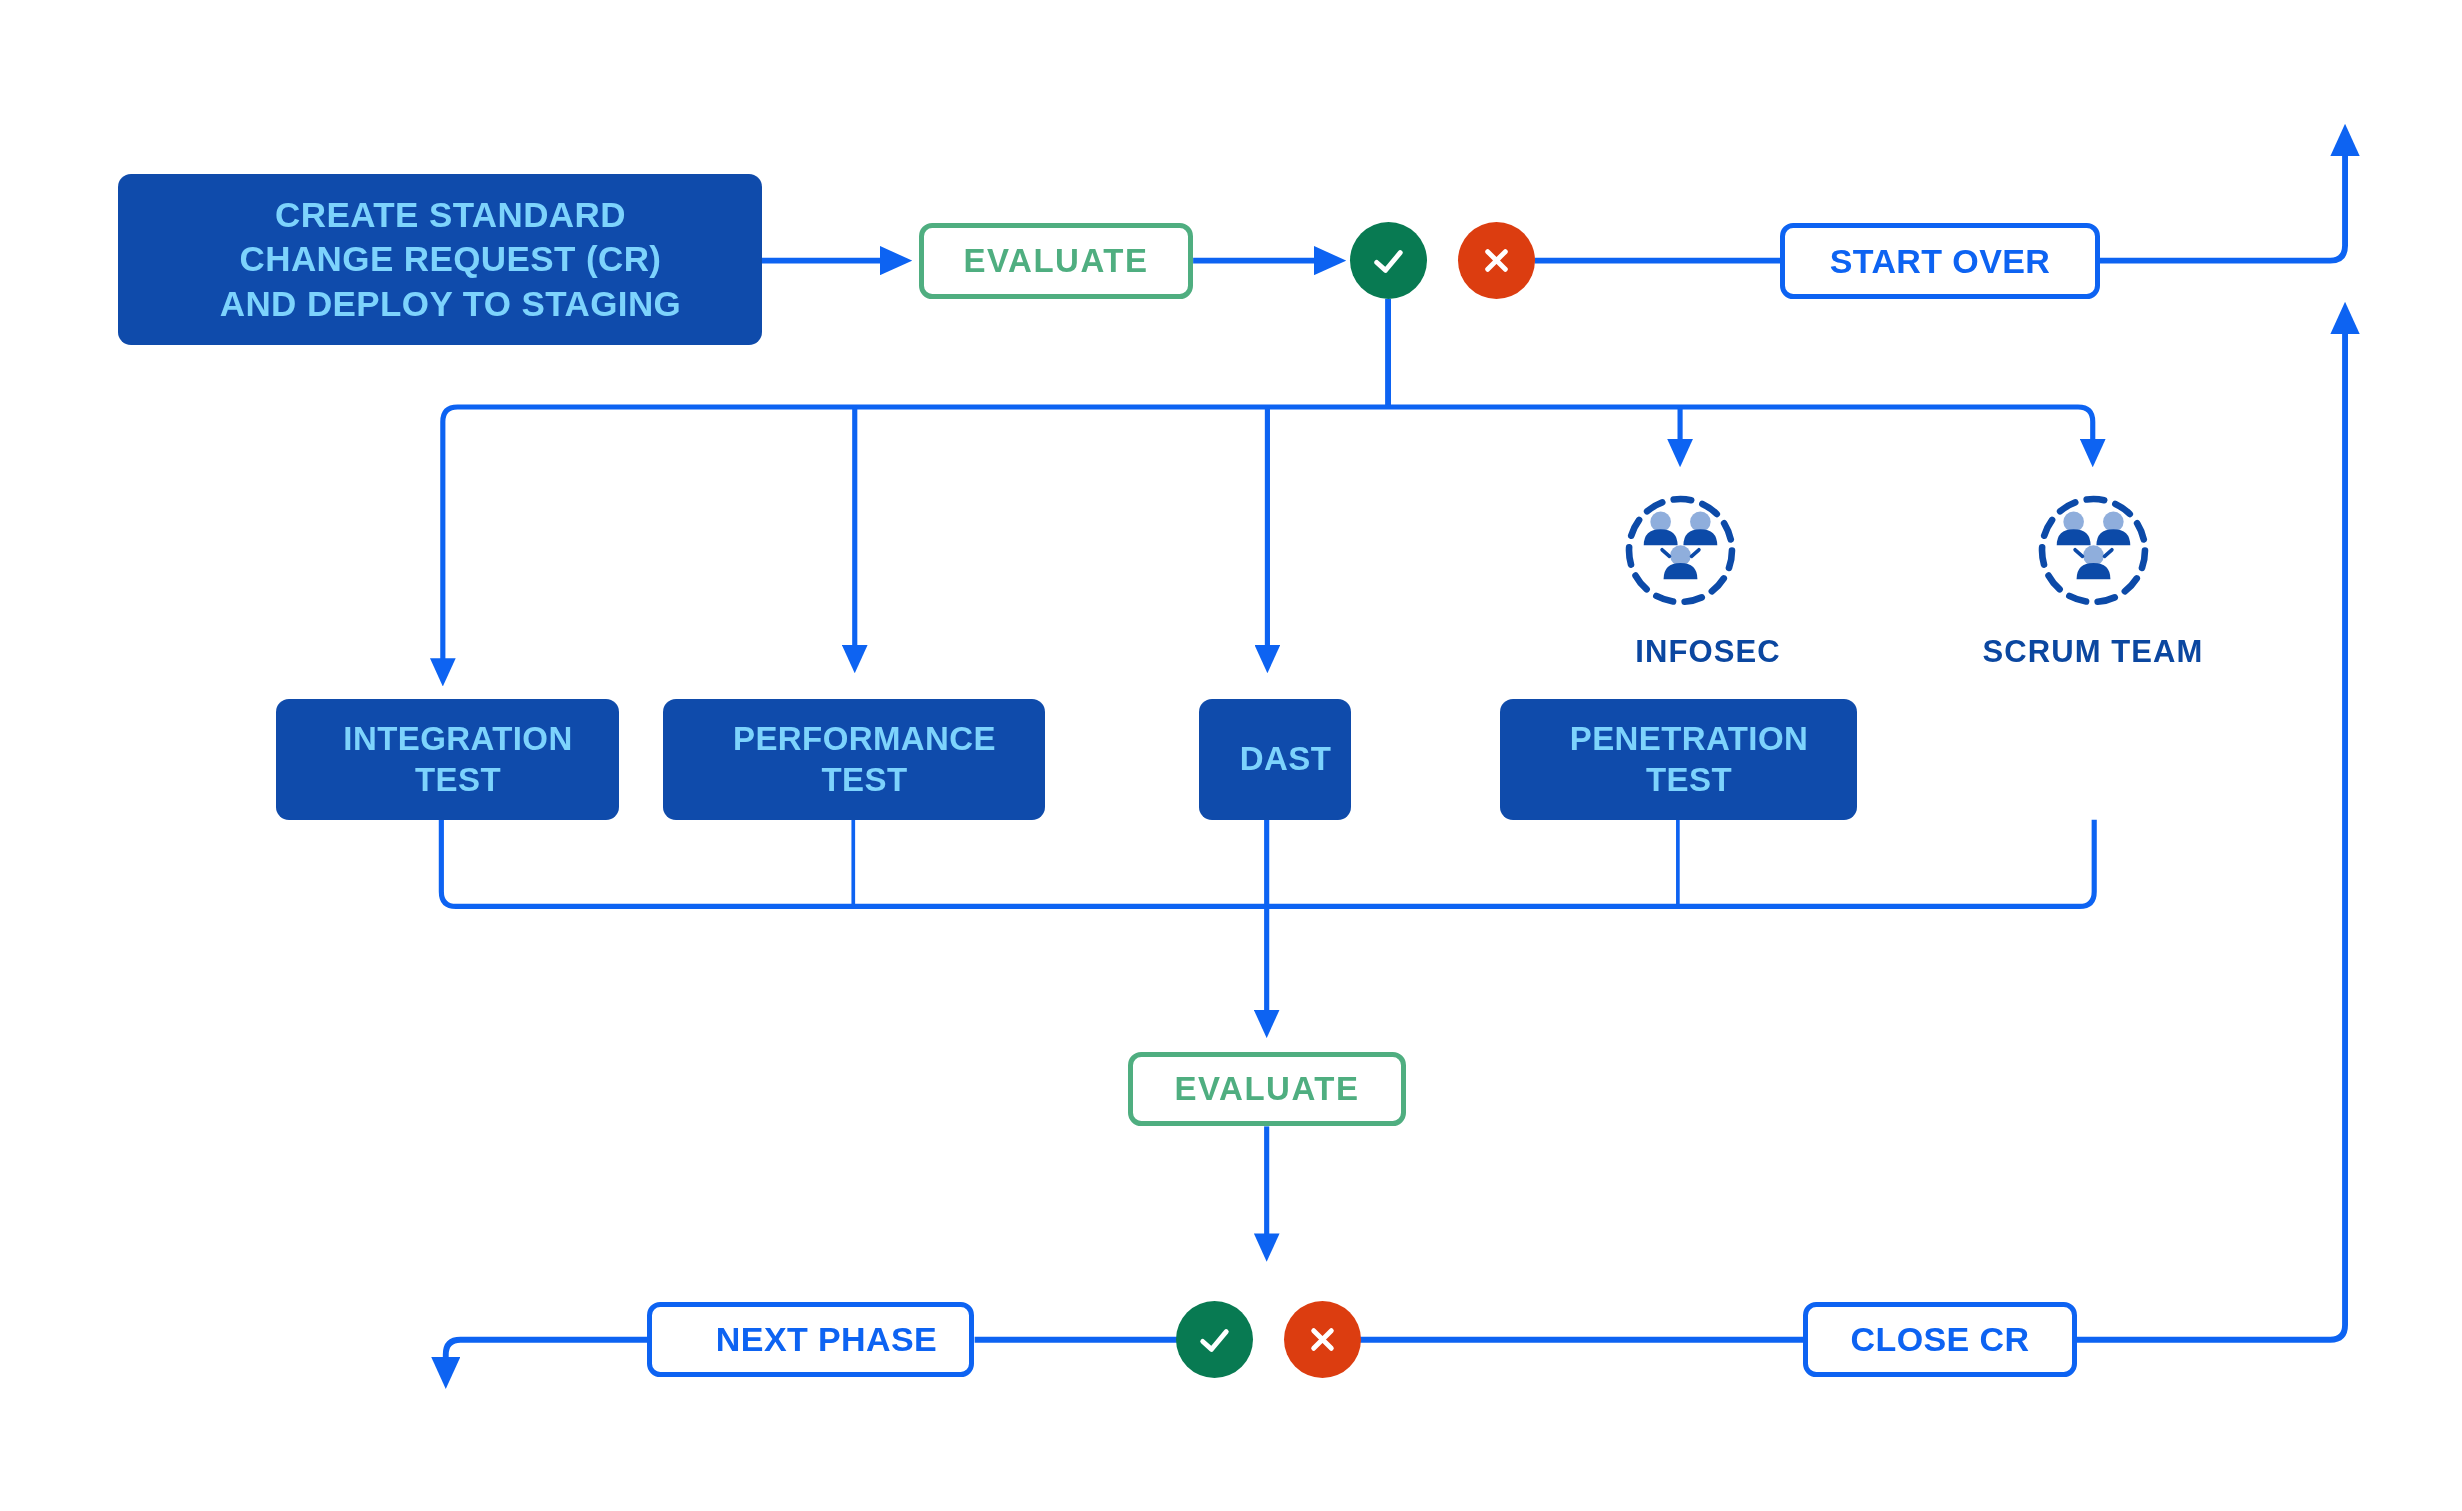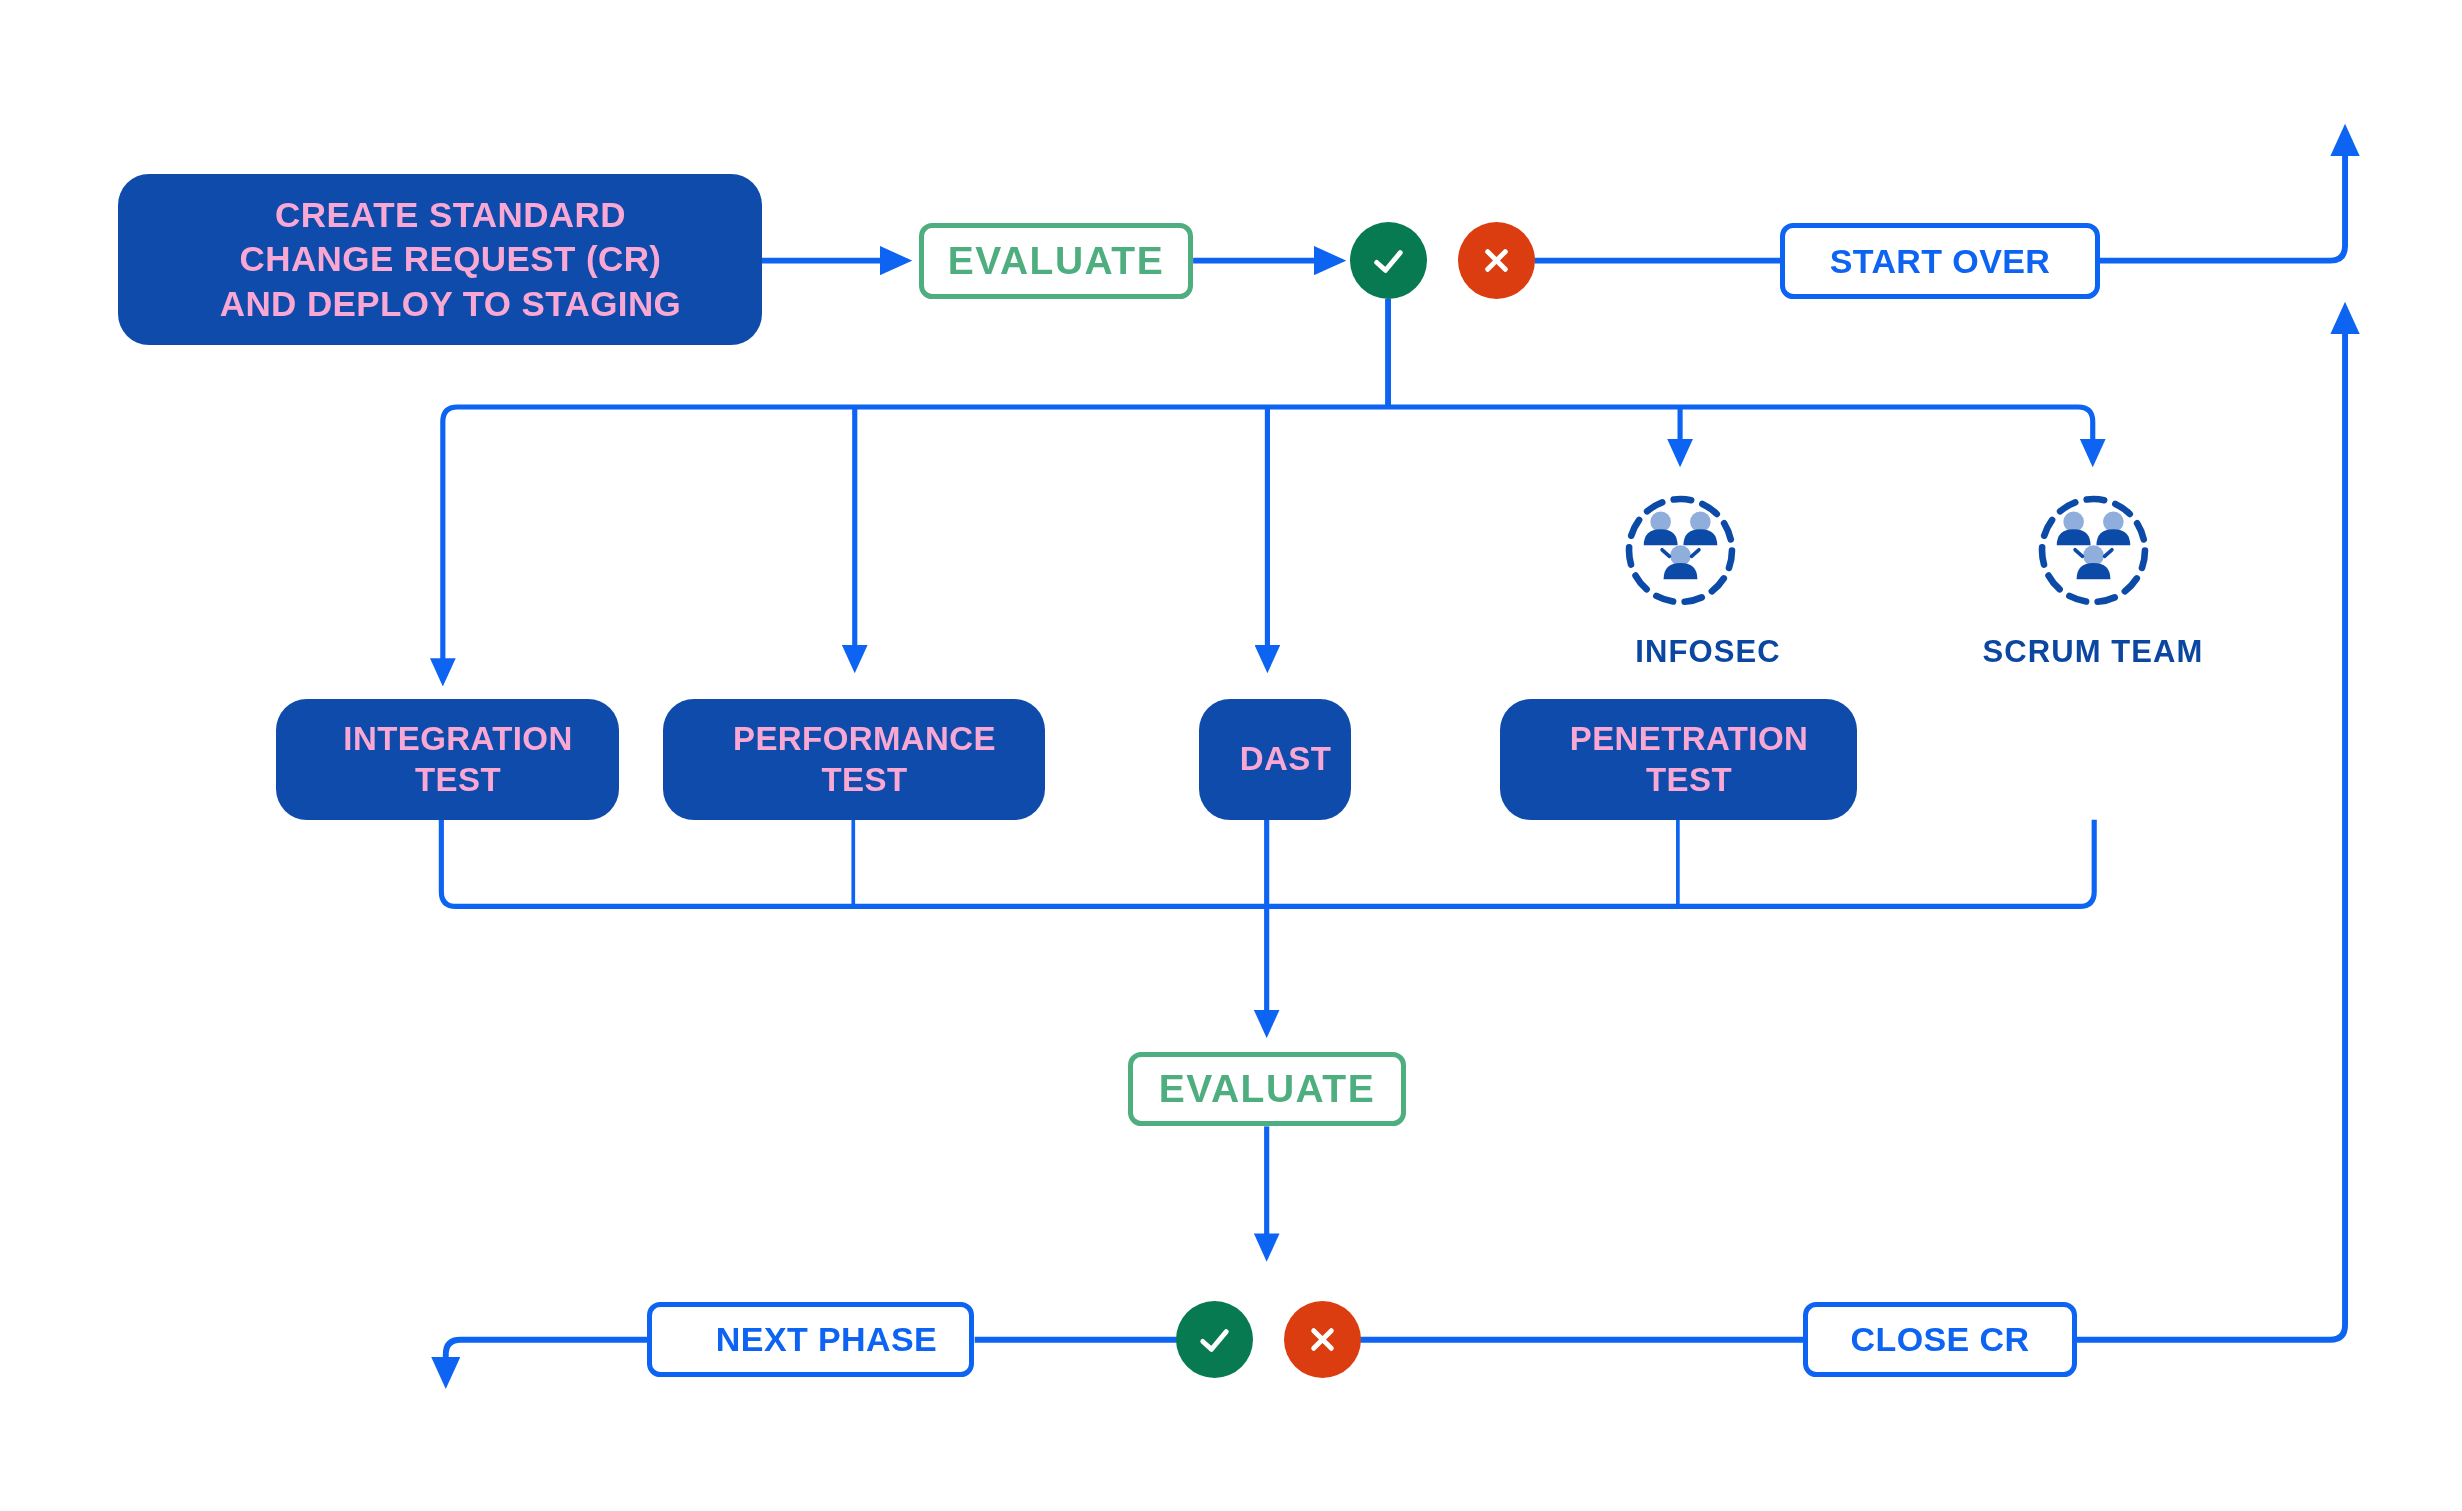--- a/index.html
+++ b/index.html
@@ -10,27 +10,27 @@
     font-family: "Liberation Sans", sans-serif;
     overflow: hidden;
   }
   #connectors { position:absolute; left:0; top:0; width:2462px; height:1512px; }
   .node {
     position:absolute; box-sizing:border-box;
     display:flex; align-items:center; justify-content:center;
     text-align:center; font-weight:bold; white-space:pre-line;
   }
   .box-dark {
-    background:#0F4BAB; color:#f9a8d4;
-    border-radius:31px; font-size:33px; line-height:1.24; letter-spacing:0.4px;padding-left:21px;
+    background:#0F4BAB; color:#7dd3fc;
+    border-radius:13px; font-size:33px; line-height:1.24; letter-spacing:0.4px;padding-left:21px;
   }
   .box-dark.big { font-size:35px; line-height:1.27; }
   .box-outline-green {
     background:#ffffff; border:5.1px solid #4FAE80; color:#4FAE80;
-    border-radius:13.2px; font-size:39px; letter-spacing:1.5px;
+    border-radius:13.2px; font-size:33px; letter-spacing:1.5px;
   }
   .box-outline-blue {
     background:#ffffff; border:5.9px solid #0D63F2; color:#0D63F2;
     border-radius:13.2px; font-size:34px; letter-spacing:0.4px;
   }
   .status-circle {
     position:absolute; width:77px; height:77px; border-radius:50%;
     display:flex; align-items:center; justify-content:center;
   }
   .status-circle.pass { background:#087A52; }

